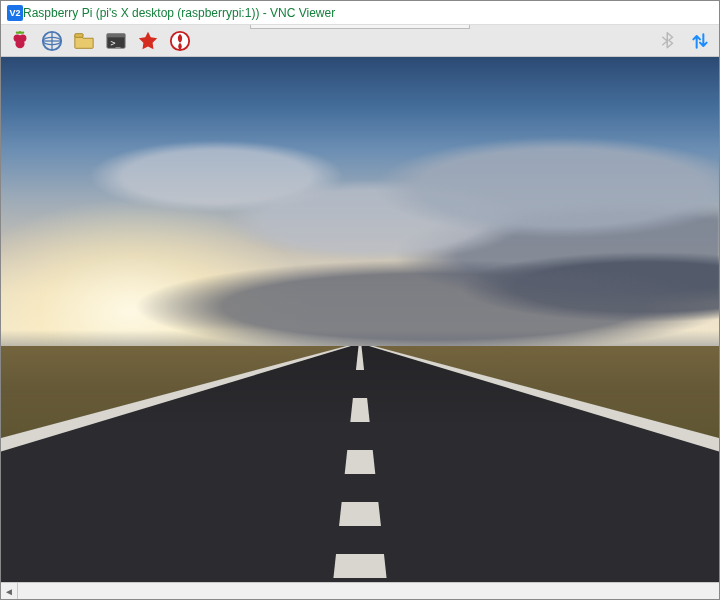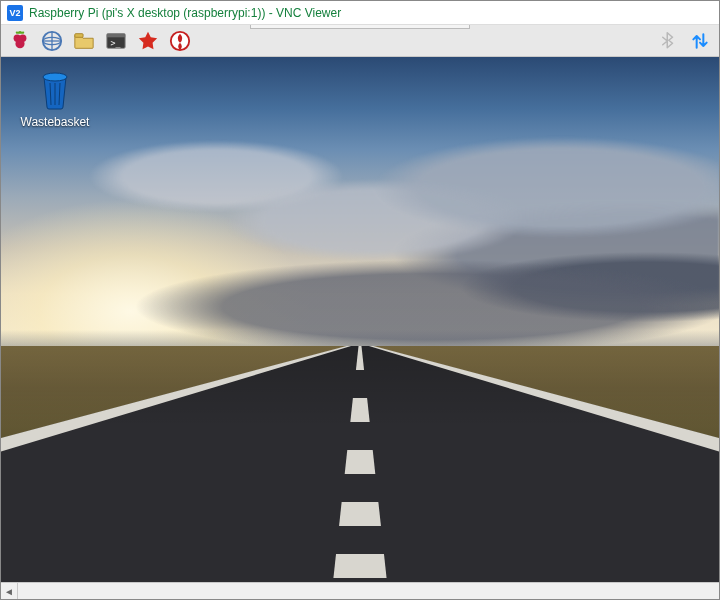--- a/index.html
+++ b/index.html
@@ -1,20 +1,20 @@
 <!DOCTYPE html>
 <html><head>
 <meta charset="utf-8">
 <style>
   * { box-sizing: border-box; margin: 0; padding: 0; }
   html, body { width: 720px; height: 600px; overflow: hidden; font-family: "Segoe UI", Arial, sans-serif; }
   
   .window { width: 720px; height: 600px; display: flex; flex-direction: column; border: 1px solid #888; background: #fff; }
   
-  .titlebar { height: 24px; background: #fff; display: flex; align-items: center; padding: 0 6px; border-bottom: 1px solid #ddd; gap: 6px; }
+  .titlebar { height: 24px; background: #fff; display: flex; align-items: center; padding: 0 6px; border-bottom: 1px solid #ddd; }
   .titlebar-icon { width: 16px; height: 16px; background: #1a73e8; border-radius: 2px; display: flex; align-items: center; justify-content: center; color: #fff; font-size: 9px; font-weight: bold; }
   .titlebar-text { font-size: 12px; color: #15803d; }
   
   .taskbar { height: 32px; background: #e8e8e8; border-bottom: 1px solid #c8c8c8; display: flex; align-items: center; padding: 0 8px; gap: 10px; position: relative; }
   .taskbar-center-slot { position: absolute; left: 50%; top: 0; transform: translateX(-50%); width: 220px; height: 4px; border: 1px solid #bbb; border-top: none; background: #f4f4f4; }
   .taskbar-left { display: flex; align-items: center; gap: 10px; }
   .taskbar-right { margin-left: auto; display: flex; align-items: center; gap: 10px; }
   .tb-icon { width: 22px; height: 22px; cursor: pointer; display: flex; align-items: center; justify-content: center; }
   
   .desktop { flex: 1; position: relative; overflow: hidden; }
@@ -147,31 +147,19 @@
       <div class="ground"></div>
       <div class="road">
         <div class="road-surface"></div>
         <div class="road-shade"></div>
         <div class="road-edge-l"></div>
         <div class="road-edge-r"></div>
         <div class="road-center"></div>
       </div>
     </div>
 
-    <div class="desktop-icons">
-      <div class="di-icon">
-        <svg viewBox="0 0 40 44" width="40" height="44">
-          <path d="M9 10h22l-3 30a2 2 0 0 1-2 2H14a2 2 0 0 1-2-2z" fill="#1565c0" stroke="#0b3e78" stroke-width="1"></path>
-          <ellipse cx="20" cy="10" rx="12" ry="4" fill="#1e88e5" stroke="#0b3e78" stroke-width="1"></ellipse>
-          <line x1="15" y1="16" x2="16" y2="38" stroke="#0b3e78" stroke-width="1"></line>
-          <line x1="20" y1="16" x2="20" y2="38" stroke="#0b3e78" stroke-width="1"></line>
-          <line x1="25" y1="16" x2="24" y2="38" stroke="#0b3e78" stroke-width="1"></line>
-        </svg>
-      </div>
-      <div class="di-label">Wastebasket</div>
-    </div>
   </div>
 
   <div class="scroll-strip">
     <div class="scroll-btn-l">◄</div>
   </div>
 
 </div>
 
 </body></html>

